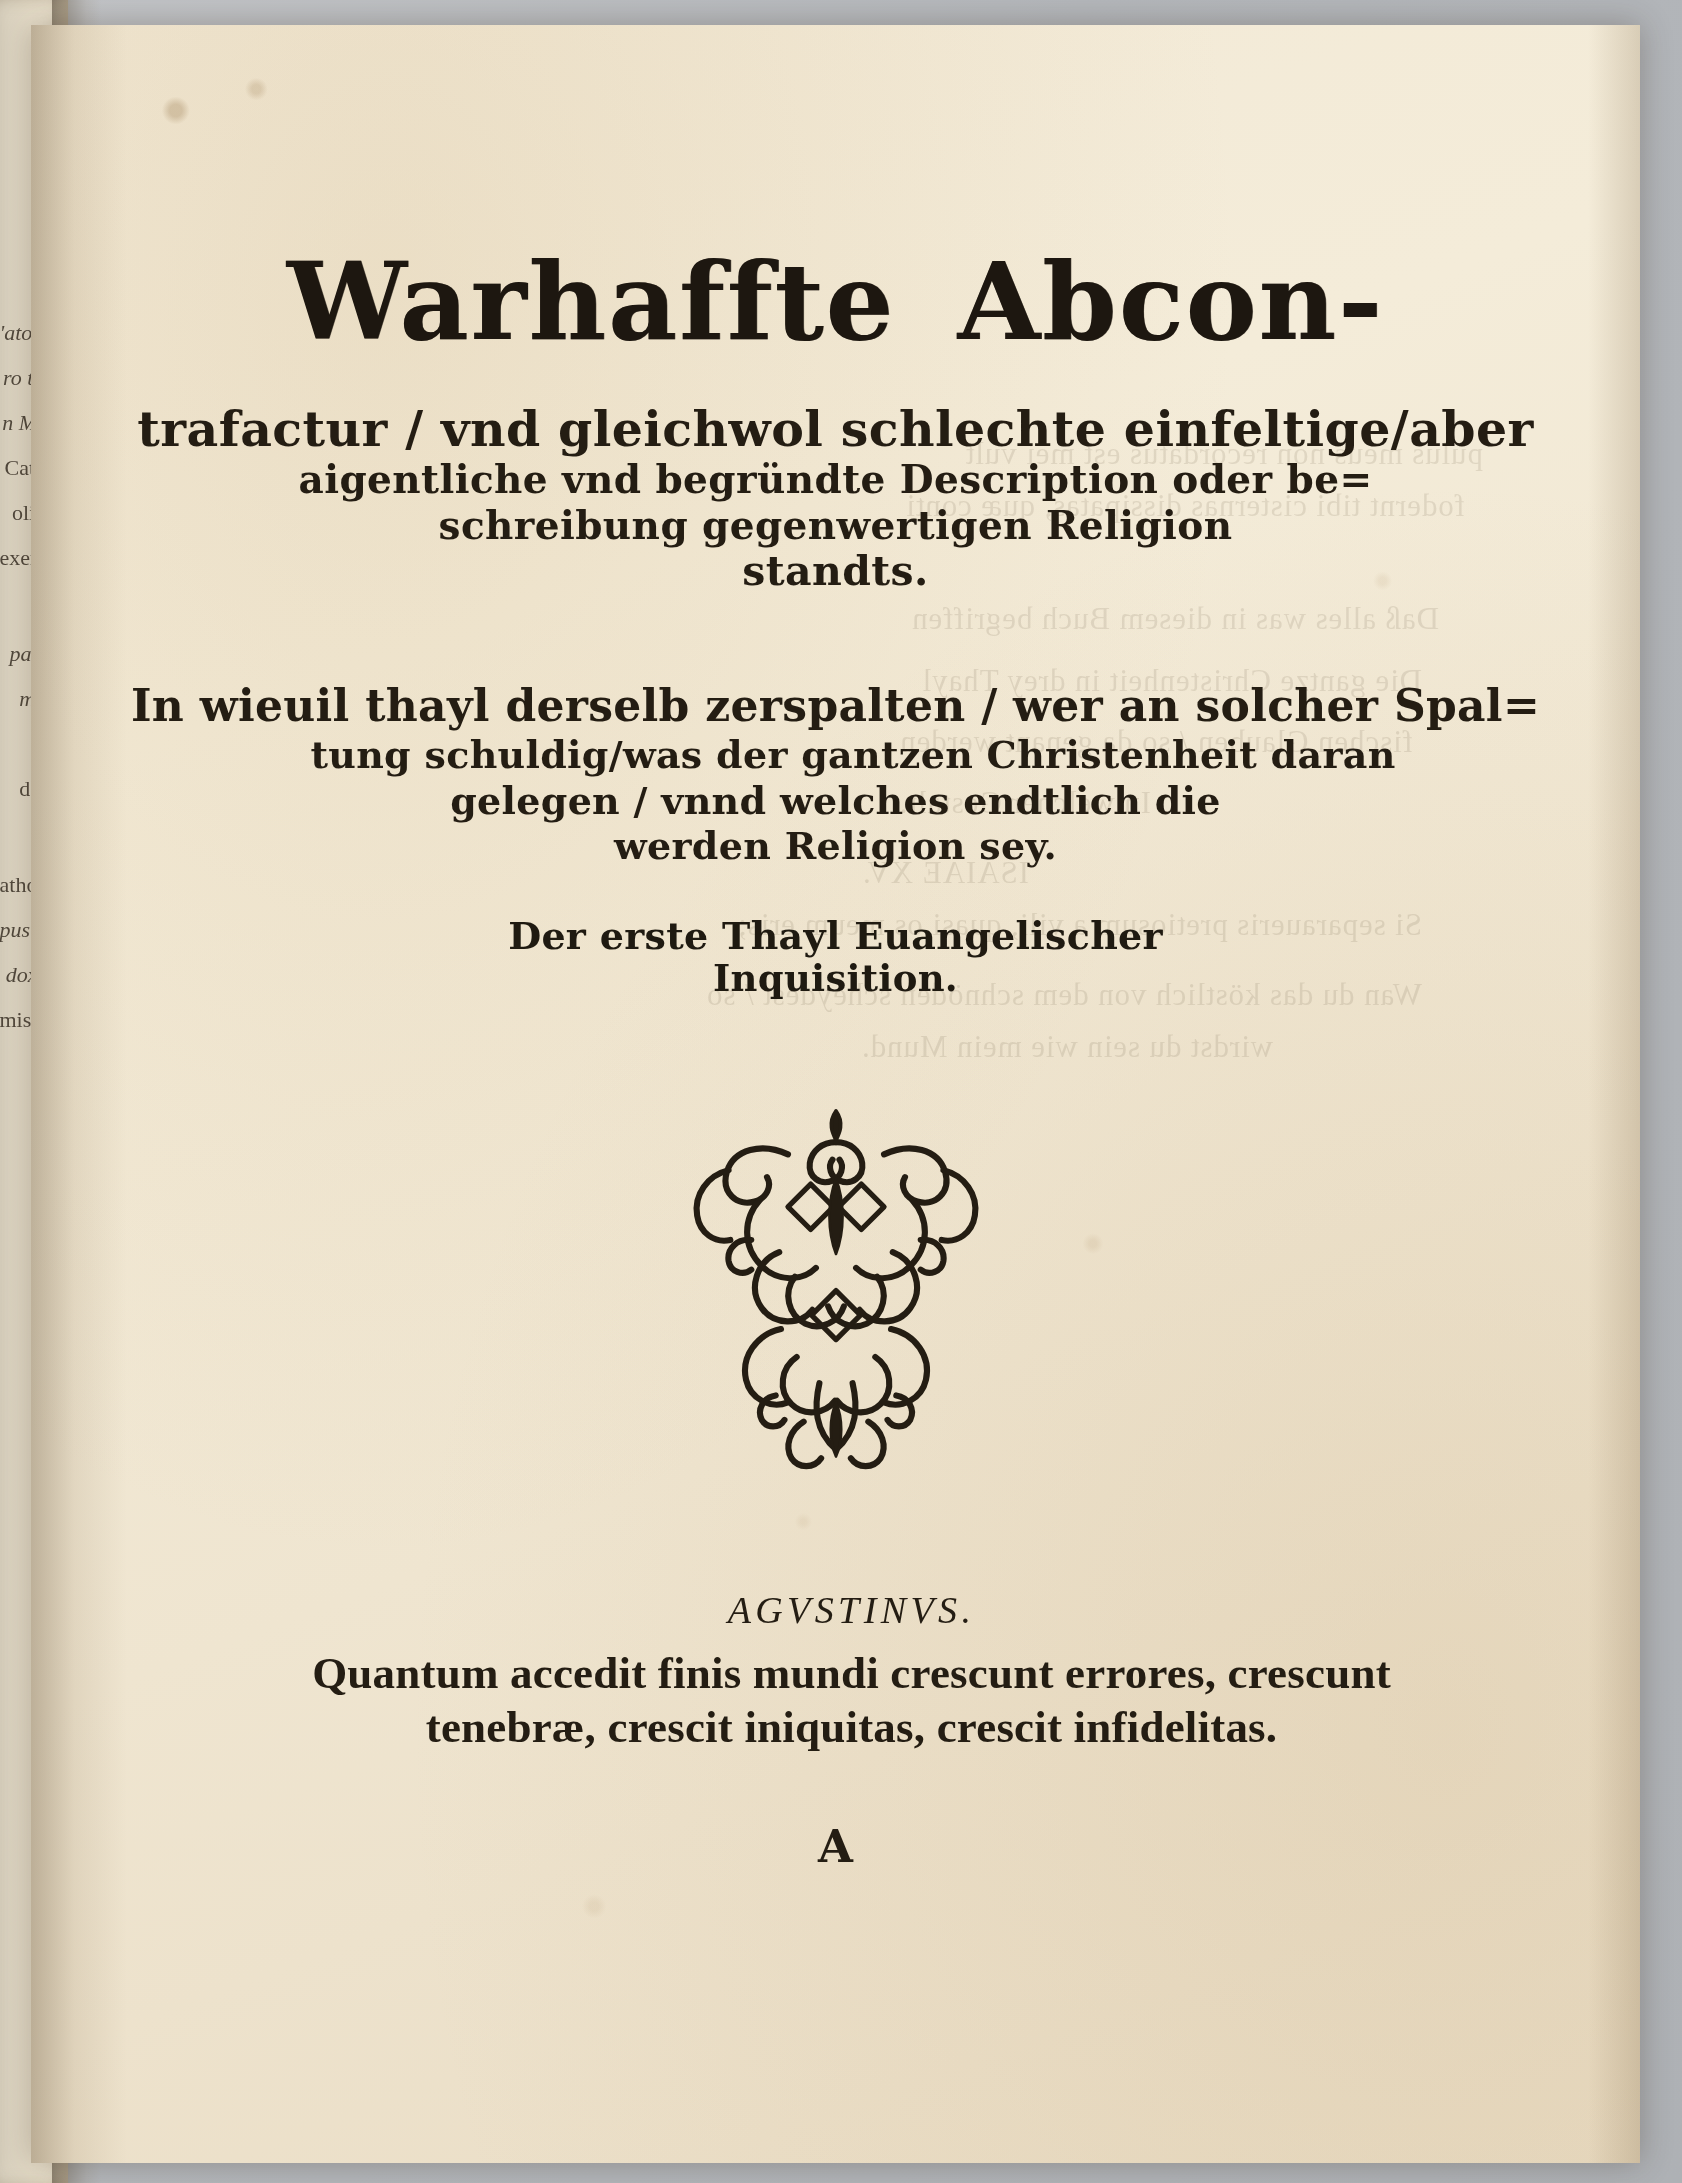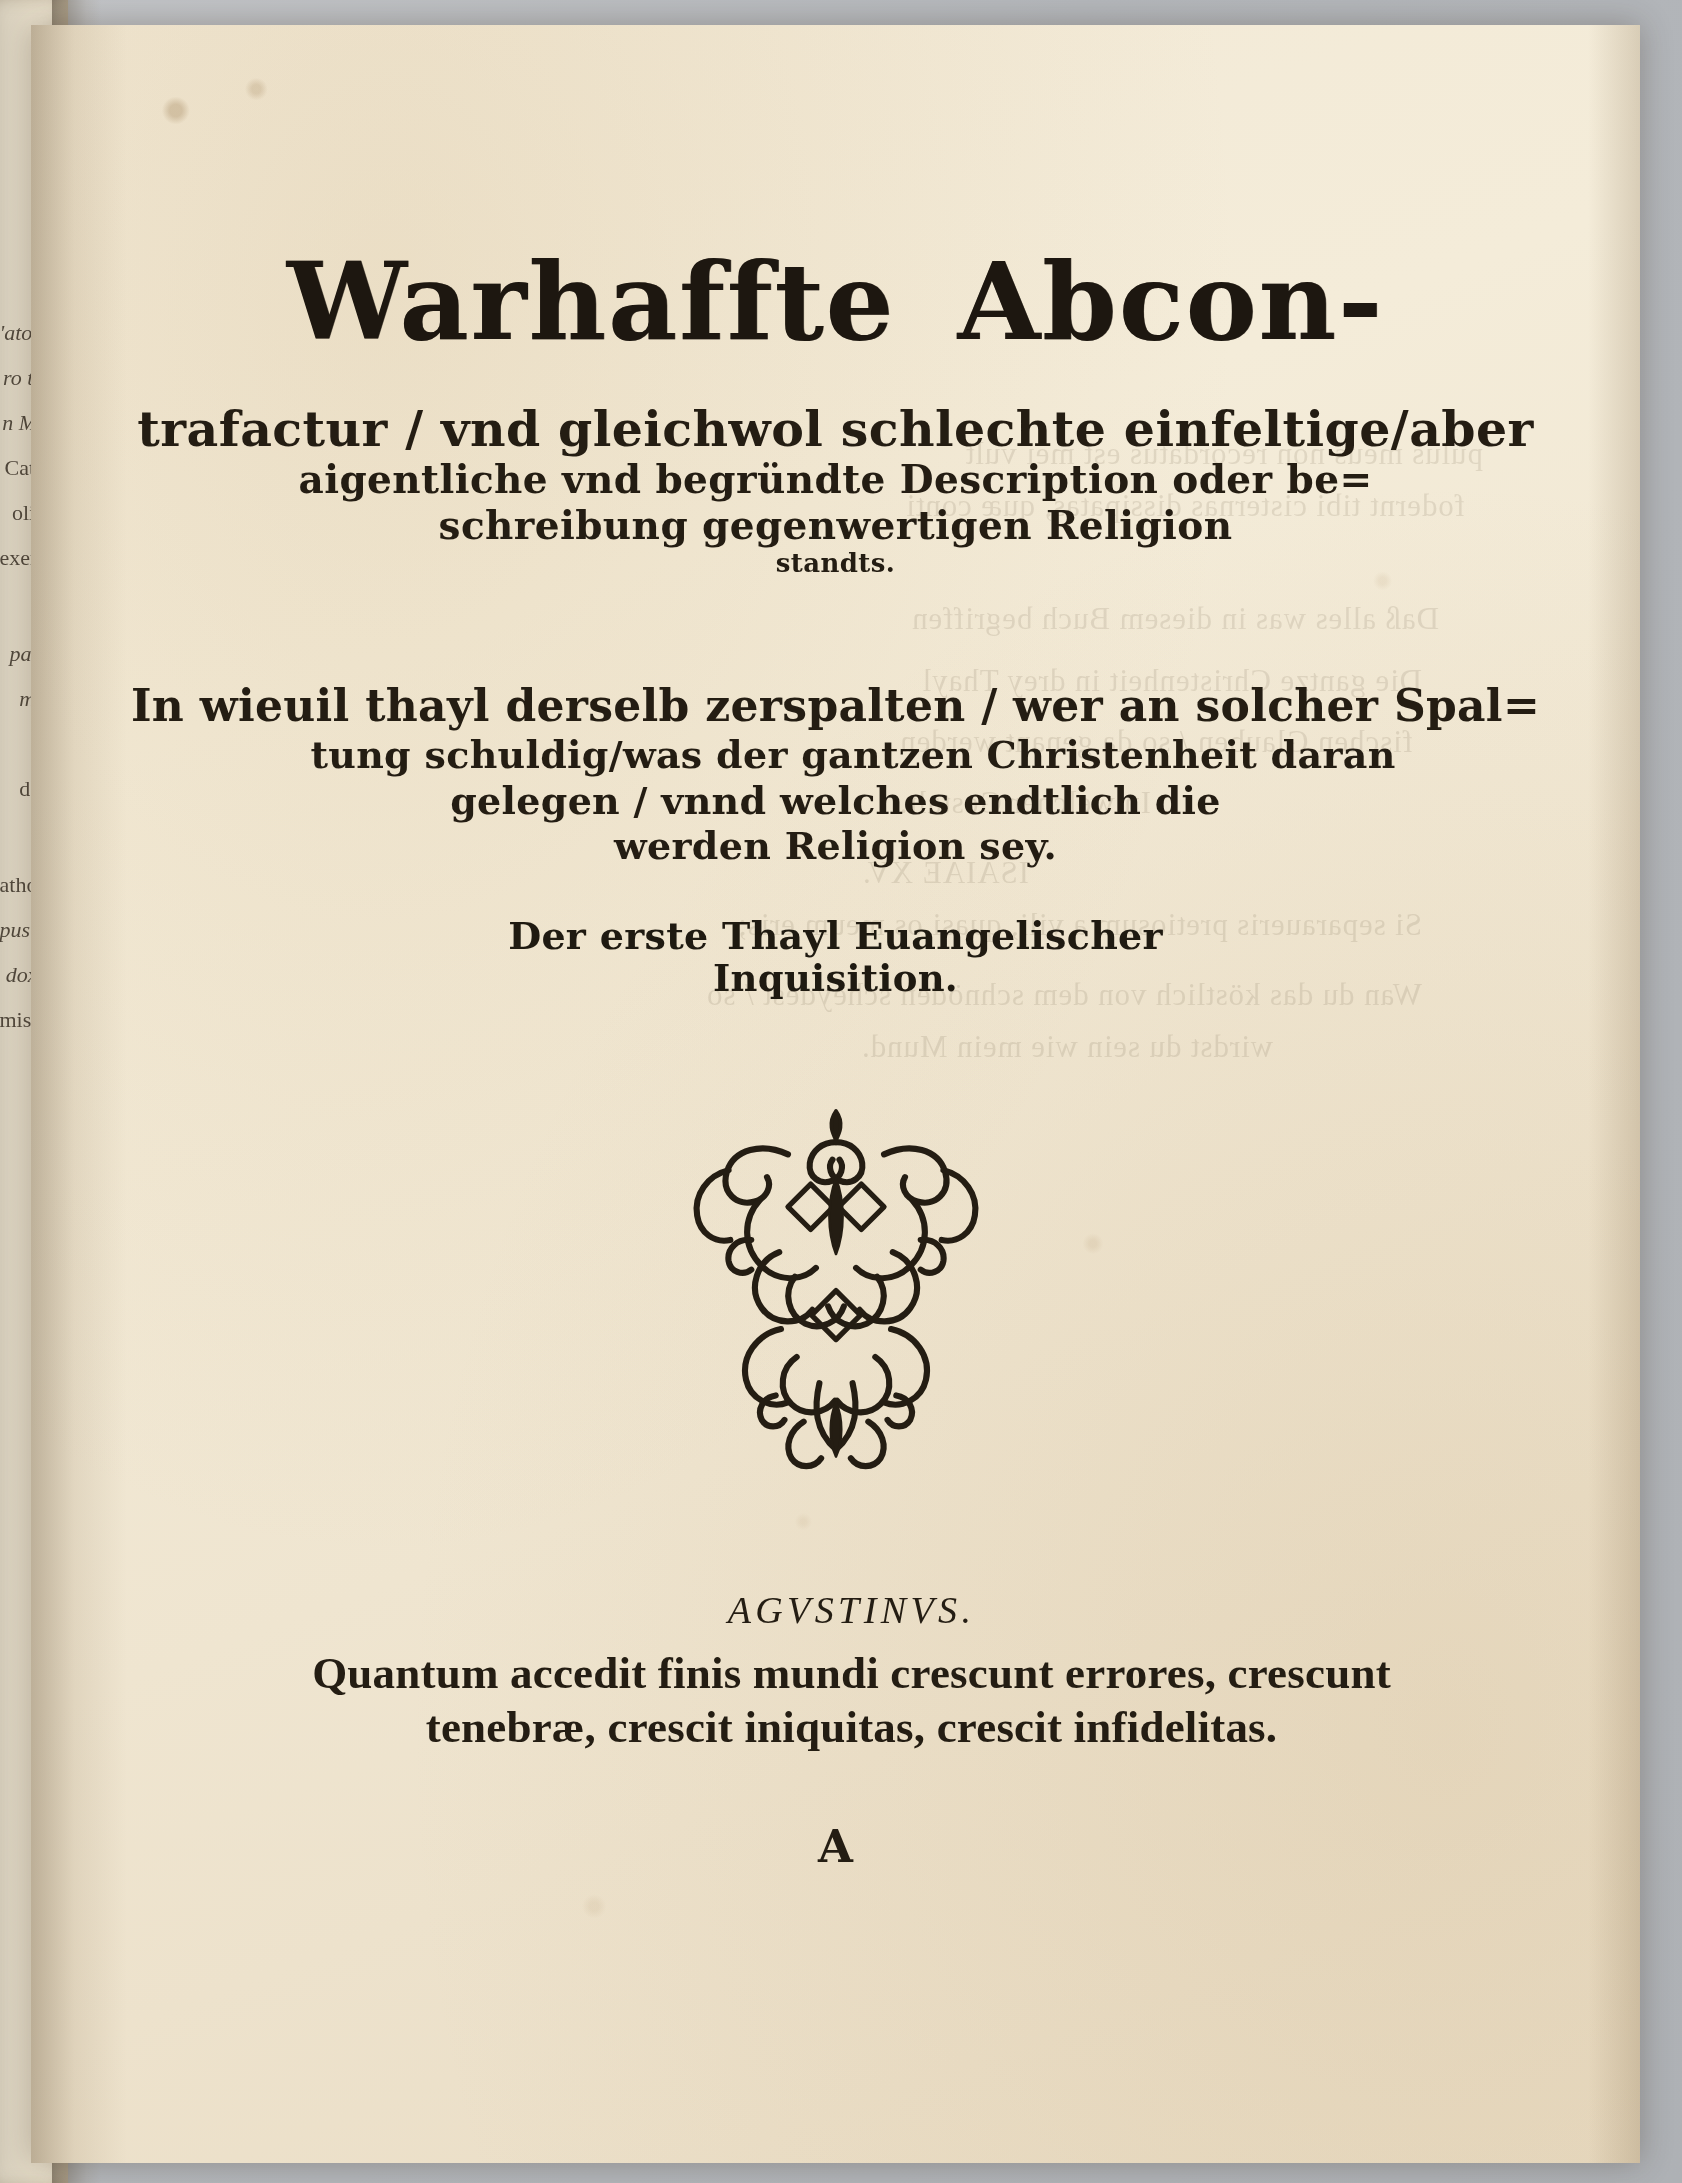--- a/index.html
+++ b/index.html
@@ -140,21 +140,21 @@
   #title-line1 .word { margin: 0 31px; }
 
   #subtitle {
     top: 376px;
     line-height: 1.16;
     color: #241d13;
   }
   #subtitle .s1 { font-size: 49px; letter-spacing: 0.4px; }
   #subtitle .s2 { font-size: 39px; letter-spacing: 0.4px; }
   #subtitle .s3 { font-size: 39px; letter-spacing: 0.4px; }
-  #subtitle .s4 { font-size: 26px; letter-spacing: 0.4px; }
+  #subtitle .s4 { font-size: 41px; letter-spacing: 0.4px; }
 
   #question {
     top: 655px;
     line-height: 1.20;
     color: #241d13;
   }
   #question .q1 { font-size: 44px; letter-spacing: 0.3px; }
   #question .q2 { font-size: 38px; letter-spacing: 0.3px; padding-left: 35px; }
   #question .q3 { font-size: 38px; letter-spacing: 0.3px; }
   #question .q4 { font-size: 38px; letter-spacing: 0.3px; }

